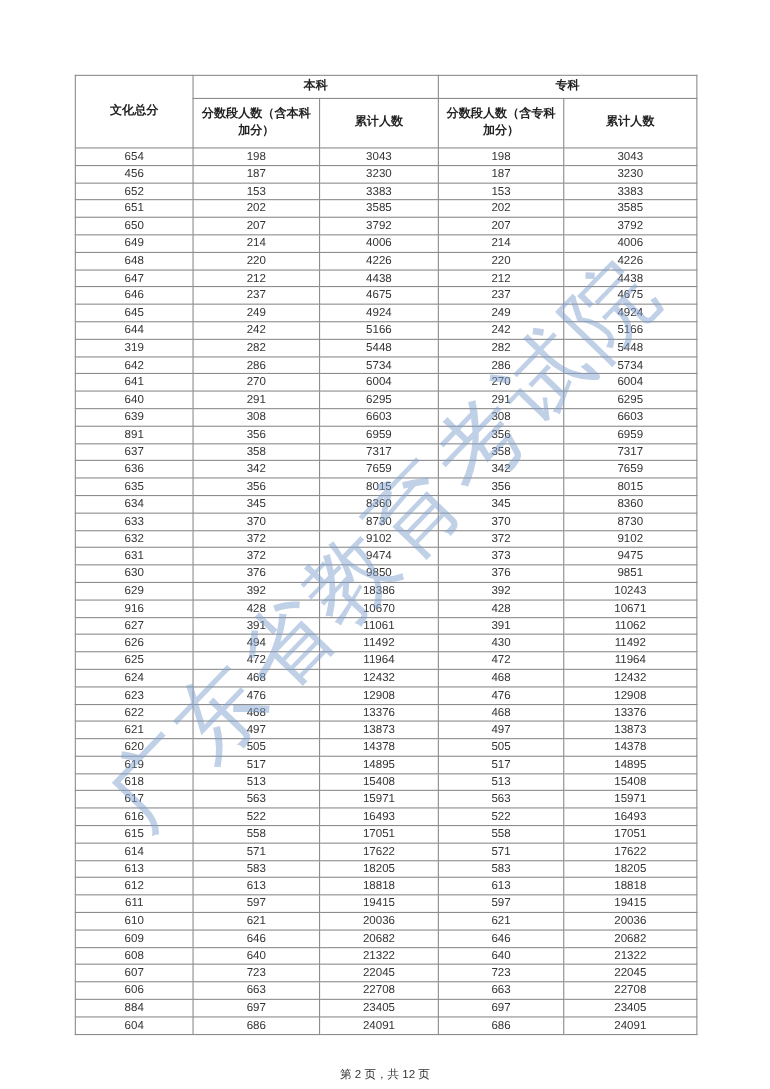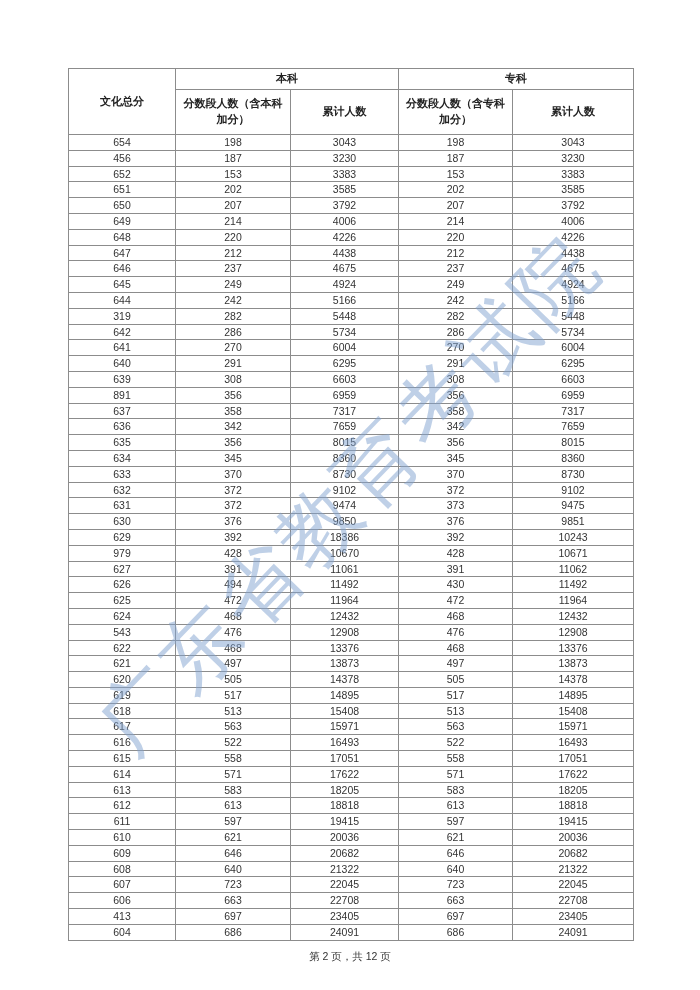--- a/index.html
+++ b/index.html
@@ -50,21 +50,21 @@
     font-size:80px;
     letter-spacing:5px;
     white-space:nowrap;
     color:rgba(128,162,208,0.50);
     z-index:3;
     pointer-events:none;
     font-family:"Liberation Serif","DejaVu Serif",serif;
   }
   .footer {
     position:absolute;
-    left:0; top:950px;
+    left:0; top:970px;
     width:100%;
     text-align:center;
     font-size:10.5px;
     color:#333333;
   }
 </style>
 </head>
 <body>
 
 <div class="page">
@@ -267,21 +267,21 @@
           <td>9851</td>
         </tr>
         <tr>
           <td>629</td>
           <td>392</td>
           <td>18386</td>
           <td>392</td>
           <td>10243</td>
         </tr>
         <tr>
-          <td>979</td>
+          <td>916</td>
           <td>428</td>
           <td>10670</td>
           <td>428</td>
           <td>10671</td>
         </tr>
         <tr>
           <td>627</td>
           <td>391</td>
           <td>11061</td>
           <td>391</td>
@@ -302,21 +302,21 @@
           <td>11964</td>
         </tr>
         <tr>
           <td>624</td>
           <td>468</td>
           <td>12432</td>
           <td>468</td>
           <td>12432</td>
         </tr>
         <tr>
-          <td>543</td>
+          <td>623</td>
           <td>476</td>
           <td>12908</td>
           <td>476</td>
           <td>12908</td>
         </tr>
         <tr>
           <td>622</td>
           <td>468</td>
           <td>13376</td>
           <td>468</td>
@@ -428,21 +428,21 @@
           <td>22045</td>
         </tr>
         <tr>
           <td>606</td>
           <td>663</td>
           <td>22708</td>
           <td>663</td>
           <td>22708</td>
         </tr>
         <tr>
-          <td>413</td>
+          <td>884</td>
           <td>697</td>
           <td>23405</td>
           <td>697</td>
           <td>23405</td>
         </tr>
         <tr>
           <td>604</td>
           <td>686</td>
           <td>24091</td>
           <td>686</td>

